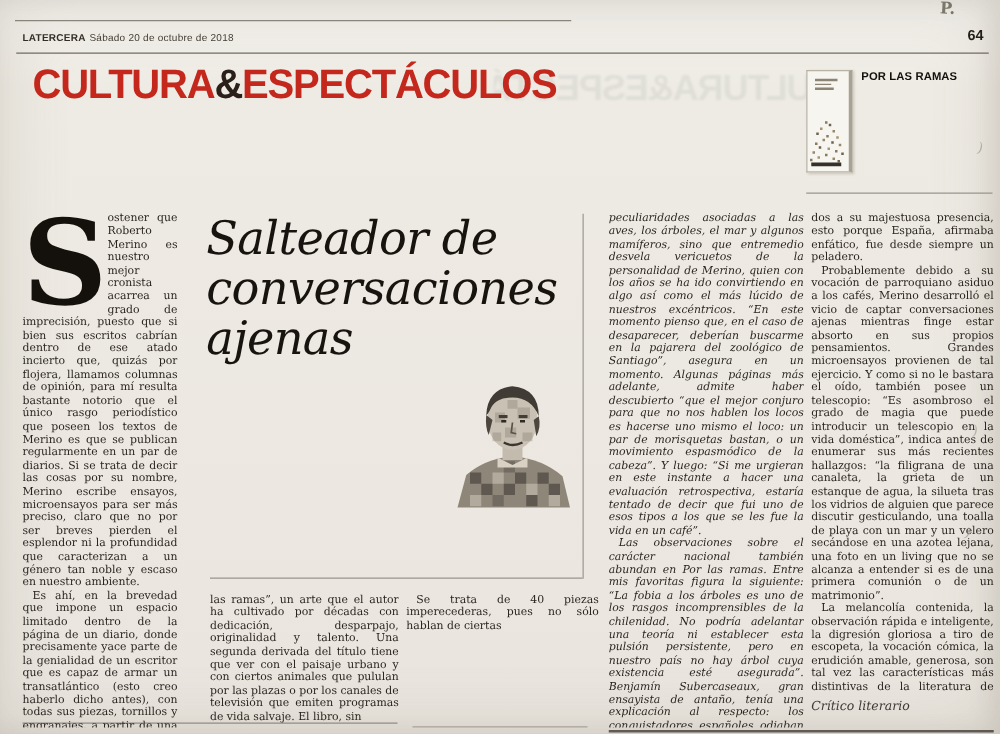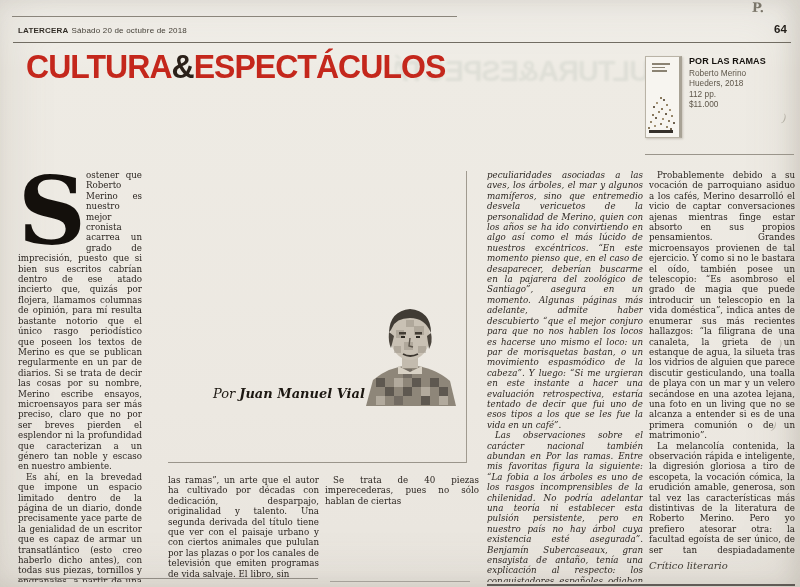--- a/index.html
+++ b/index.html
@@ -118,29 +118,24 @@
     <div class="cover-lines">
         <div></div>
         <div></div>
         <div></div>
       </div>
     <div class="cover-dot"></div>
     <div class="cover-bar"></div>
   </div>
   <div class="abs book-info">
     <div class="book-title">POR LAS RAMAS</div>
-    <div class="book-meta">
-      <div>Roberto Merino</div>
-      <div>Hueders, 2018</div>
-      <div>112 pp.</div>
-      <div>$11.000</div>
-    </div>
   </div>
   <div class="abs rule-book"></div>
 
+  <h1 class="abs headline" style="margin:0;font-weight:400;">Salteador de conversaciones ajenas</h1>
 
   <svg class="abs portrait" viewBox="0 0 104 102" xmlns="http://www.w3.org/2000/svg">
     <path d="M8 100 L15 74 Q30 61 52 59 Q76 61 92 75 L98 100 Z" fill="#8e8679"></path>
     <g opacity="0.85">
       <rect x="18" y="72" width="9" height="9" fill="#565049"></rect>
         <rect x="27" y="81" width="9" height="9" fill="#565049"></rect>
       <rect x="36" y="72" width="9" height="9" fill="#b9b1a4"></rect>
         <rect x="45" y="81" width="9" height="9" fill="#565049"></rect>
       <rect x="54" y="72" width="9" height="9" fill="#565049"></rect>
         <rect x="63" y="81" width="9" height="9" fill="#b9b1a4"></rect>
@@ -167,23 +162,20 @@
         <rect x="48" y="14" width="8" height="7"></rect>
     </g>
     <rect x="41" y="26" width="7" height="2.5" fill="#433d35"></rect>
     <rect x="57" y="26" width="7" height="2.5" fill="#433d35"></rect>
     <rect x="43" y="30" width="4" height="2" fill="#2e2a24"></rect>
     <rect x="58" y="30" width="4" height="2" fill="#2e2a24"></rect>
     <path d="M52 32 L51 40 L55 41" stroke="#5b544a" stroke-width="1.4" fill="none"></path>
     <path d="M45 48 Q52 52 60 48" stroke="#3c362f" stroke-width="1.8" fill="none"></path>
   </svg>
 
-  <div class="abs byline">
-    <span class="prefix">Por</span><span class="name">Juan Manuel Vial</span>
-  </div>
 
 
   <div class="abs feature-vrule"></div>
   <div class="abs lede-rule"></div>
 
   <div class="abs col col1">
     <p class="first"><span class="dropcap">S</span><span>ostener que Roberto Merino es nuestro mejor cronista acarrea un grado de imprecisión, puesto que si bien sus escritos cabrían dentro de ese atado incierto que, quizás por flojera, llamamos columnas de opinión, para mí resulta bastante notorio que el único rasgo periodístico que poseen los textos de Merino es que se publican regularmente en un par de diarios. Si se trata de decir las cosas por su nombre, Merino escribe ensayos, microensayos para ser más preciso, claro que no por ser breves pierden el esplendor ni la profundidad que caracterizan a un género tan noble y escaso en nuestro ambiente.</span></p>
     <p>Es ahí, en la brevedad que impone un espacio limitado dentro de la página de un diario, donde precisamente yace parte de la genialidad de un escritor que es capaz de armar un transatlántico (esto creo haberlo dicho antes), con todas sus piezas, tornillos y engranajes, a partir de una pelusa que se le metió al ojo, que se posó en la solapa de su abrigo o que simplemente le cruzó por la mente, da igual, ya que el resultado es siempre sorprendente.</p>
 
   </div>
@@ -195,20 +187,21 @@
   <div class="abs col col3b">
     <p>Se trata de 40 piezas imperecederas, pues no sólo hablan de ciertas</p>
   </div>
 
   <div class="abs col col4">
     <p class="first">peculiaridades asociadas a las aves, los árboles, el mar y algunos mamíferos, sino que entremedio desvela vericuetos de la personalidad de Merino, quien con los años se ha ido convirtiendo en algo así como el más lúcido de nuestros excéntricos. “En este momento pienso que, en el caso de desaparecer, deberían buscarme en la pajarera del zoológico de Santiago”, asegura en un momento. Algunas páginas más adelante, admite haber descubierto “que el mejor conjuro para que no nos hablen los locos es hacerse uno mismo el loco: un par de morisquetas bastan, o un movimiento espasmódico de la cabeza”. Y luego: “Si me urgieran en este instante a hacer una evaluación retrospectiva, estaría tentado de decir que fui uno de esos tipos a los que se les fue la vida en un café”.</p>
     <p>Las observaciones sobre el carácter nacional también abundan en Por las ramas. Entre mis favoritas figura la siguiente: “La fobia a los árboles es uno de los rasgos incomprensibles de la chilenidad. No podría adelantar una teoría ni establecer esta pulsión persistente, pero en nuestro país no hay árbol cuya existencia esté asegurada”. Benjamín Subercaseaux, gran ensayista de antaño, tenía una explicación al respecto: los conquistadores españoles odiaban los árboles, les temían, no estaban acostumbra</p>
   </div>
 
   <div class="abs col col5">
+    <p class="first">dos a su majestuosa presencia, esto porque España, afirmaba enfático, fue desde siempre un peladero.</p>
     <p>Probablemente debido a su vocación de parroquiano asiduo a los cafés, Merino desarrolló el vicio de captar conversaciones ajenas mientras finge estar absorto en sus propios pensamientos. Grandes microensayos provienen de tal ejercicio. Y como si no le bastara el oído, también posee un telescopio: “Es asombroso el grado de magia que puede introducir un telescopio en la vida doméstica”, indica antes de enumerar sus más recientes hallazgos: “la filigrana de una canaleta, la grieta de un estanque de agua, la silueta tras los vidrios de alguien que parece discutir gesticulando, una toalla de playa con un mar y un velero secándose en una azotea lejana, una foto en un living que no se alcanza a entender si es de una primera comunión o de un matrimonio”.</p>
     <p>La melancolía contenida, la observación rápida e inteligente, la digresión gloriosa a tiro de escopeta, la vocación cómica, la erudición amable, generosa, son tal vez las características más distintivas de la literatura de Roberto Merino. Pero yo prefiero atesorar otra: la facultad egoísta de ser único, de ser tan despiadadamente inimitable.</p>
   </div>
 
   <div class="abs signature">Crítico literario</div>
 
   <div class="abs brule-a"></div>
   <div class="abs brule-b"></div>
   <div class="abs brule-c"></div>
   <div class="abs curl curl1">)</div>

